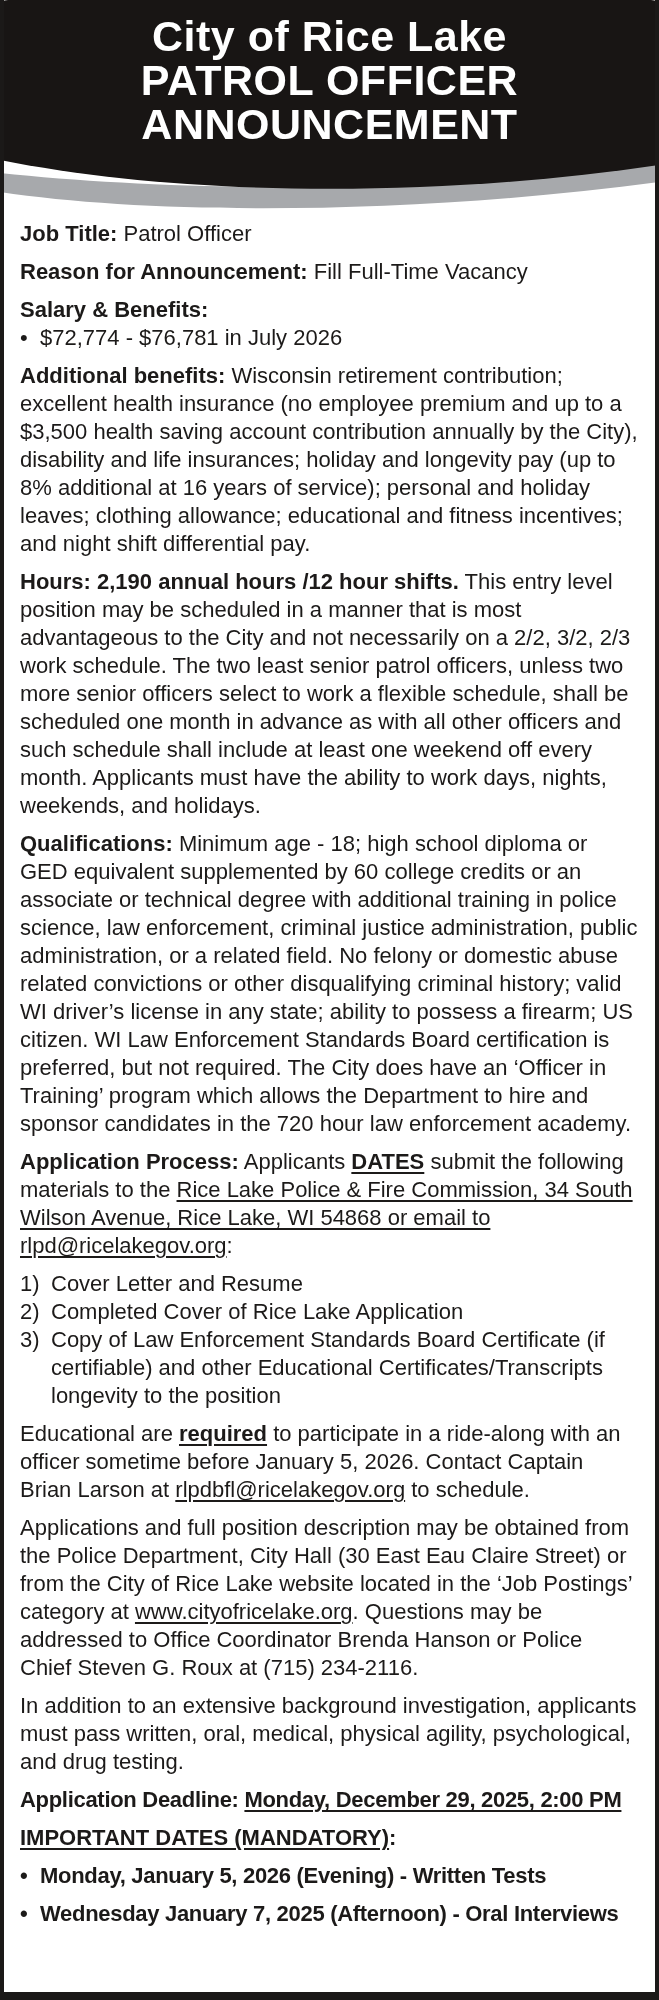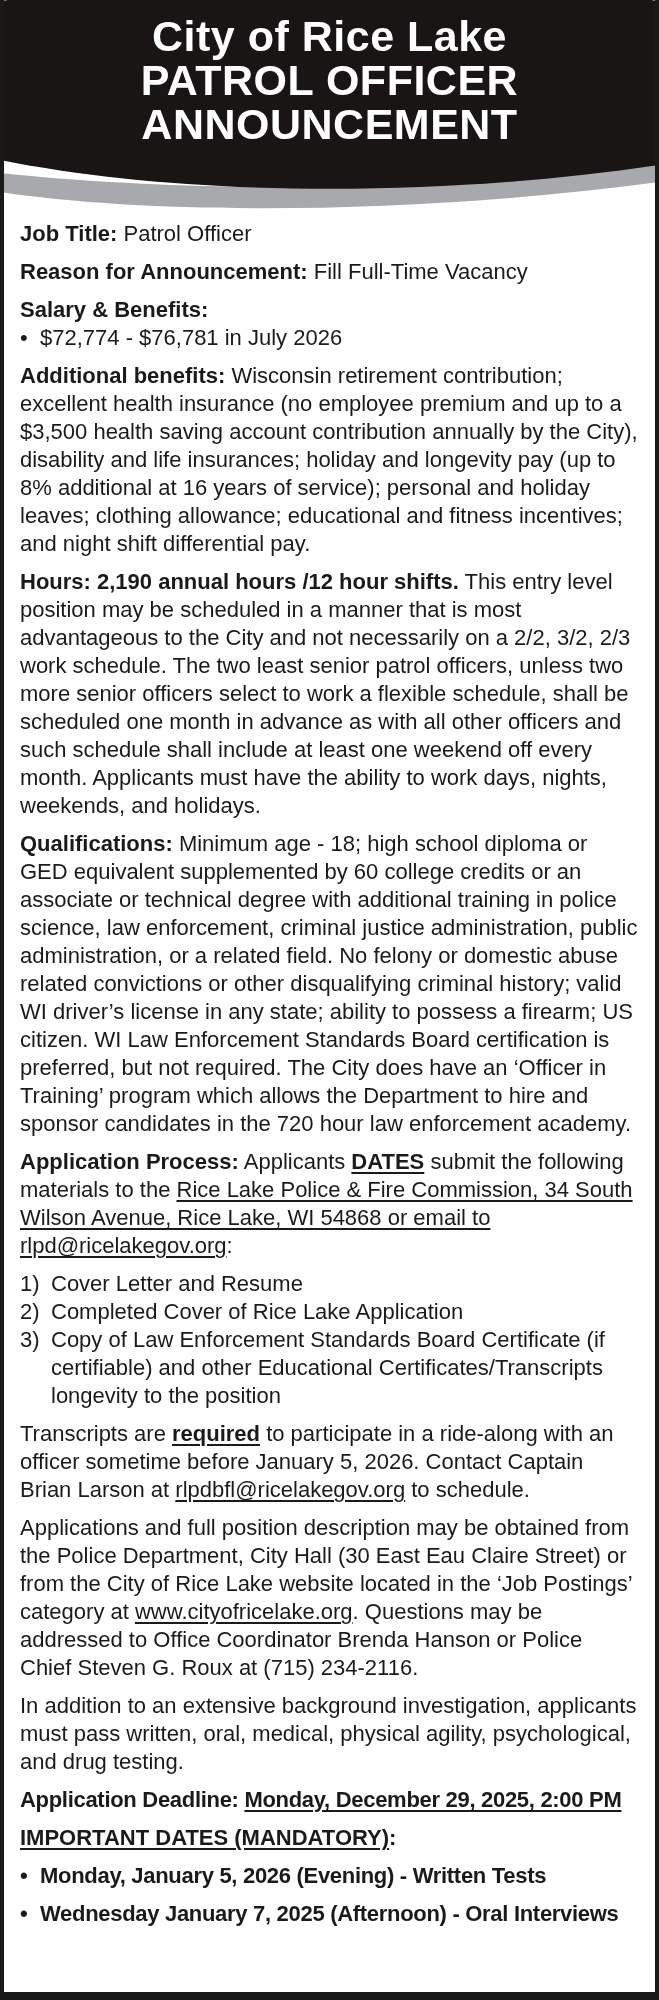--- a/index.html
+++ b/index.html
@@ -71,21 +71,21 @@
     <p class="para"><span class="b">Qualifications:</span><span> Minimum age - 18; high school diploma or GED equivalent supplemented by 60 college credits or an associate or technical degree with additional training in police science, law enforcement, criminal justice administration, public administration, or a related field. No felony or domestic abuse related convictions or other disqualifying criminal history; valid WI driver’s license in any state; ability to possess a firearm; US citizen. WI Law Enforcement Standards Board certification is preferred, but not required. The City does have an ‘Officer in Training’ program which allows the Department to hire and sponsor candidates in the 720 hour law enforcement academy.</span></p>
 
     <p class="para"><span class="b">Application Process:</span><span> Applicants </span><span class="b u">DATES</span><span> submit the following materials to the </span><span class="u">Rice Lake Police &amp; Fire Commission, 34 South Wilson Avenue, Rice Lake, WI 54868 or email to rlpd@ricelakegov.org</span><span>:</span></p>
 
     <div class="para">
       <p class="line hang30"><span class="num">1)</span><span>Cover Letter and Resume</span></p>
       <p class="line hang30"><span class="num">2)</span><span>Completed Cover of Rice Lake Application</span></p>
       <p class="line hang30"><span class="num">3)</span><span>Copy of Law Enforcement Standards Board Certificate (if certifiable) and other Educational Certificates/Transcripts longevity to the position</span></p>
     </div>
 
-    <p class="para"><span>Transcripts are </span><span class="b i u">required</span><span> to participate in a ride-along with an officer sometime before January 5, 2026. Contact Captain Brian Larson at </span><span class="u">rlpdbfl@ricelakegov.org</span><span> to schedule.</span></p>
+    <p class="para"><span>Educational are </span><span class="b i u">required</span><span> to participate in a ride-along with an officer sometime before January 5, 2026. Contact Captain Brian Larson at </span><span class="u">rlpdbfl@ricelakegov.org</span><span> to schedule.</span></p>
 
     <p class="para"><span>Applications and full position description may be obtained from the Police Department, City Hall (30 East Eau Claire Street) or from the City of Rice Lake website located in the ‘Job Postings’ category at </span><span class="u">www.cityofricelake.org</span><span>. Questions may be addressed to Office Coordinator Brenda Hanson or Police Chief Steven G. Roux at (715) 234-2116.</span></p>
 
     <p class="para">In addition to an extensive background investigation, applicants must pass written, oral, medical, physical agility, psychological, and drug testing.</p>
 
     <p class="para b tight"><span>Application Deadline: </span><span class="u">Monday, December 29, 2025, 2:00 PM</span></p>
 
     <p class="para b"><span class="u">IMPORTANT DATES (MANDATORY)</span><span>:</span></p>
 
     <p class="para b tight hang20"><span class="bullet">•</span><span>Monday, January 5, 2026 (Evening) - Written Tests</span></p>

